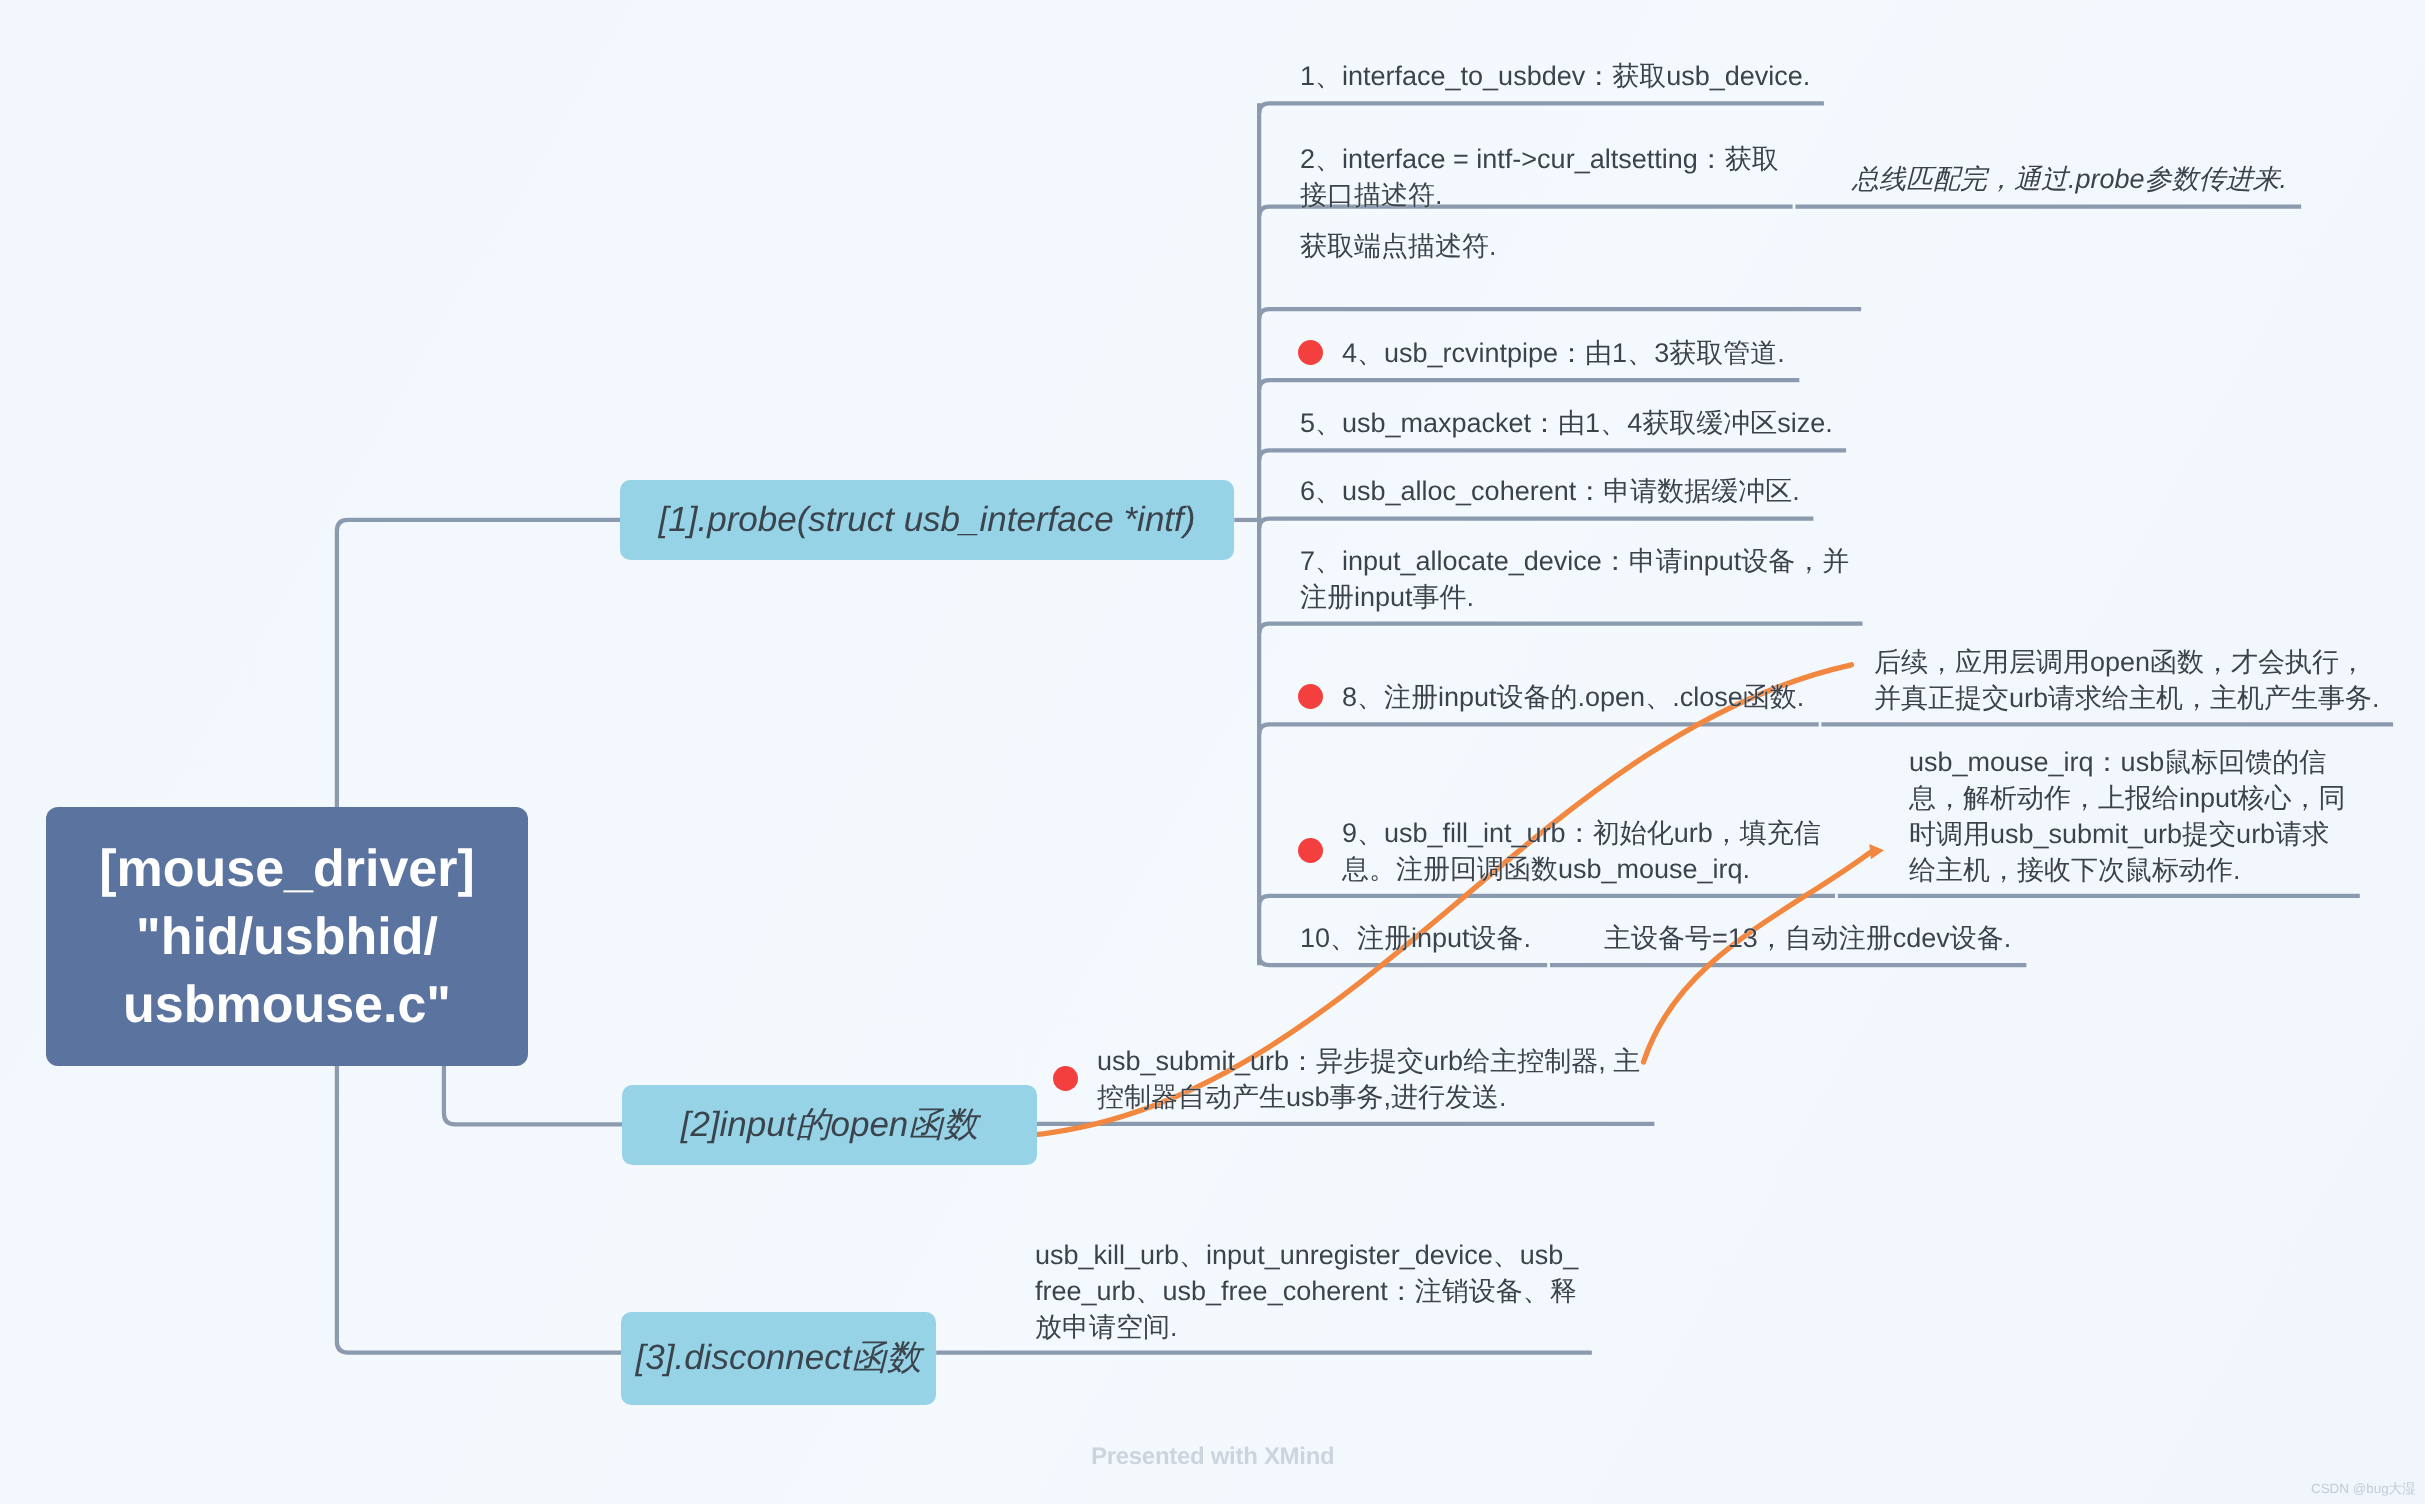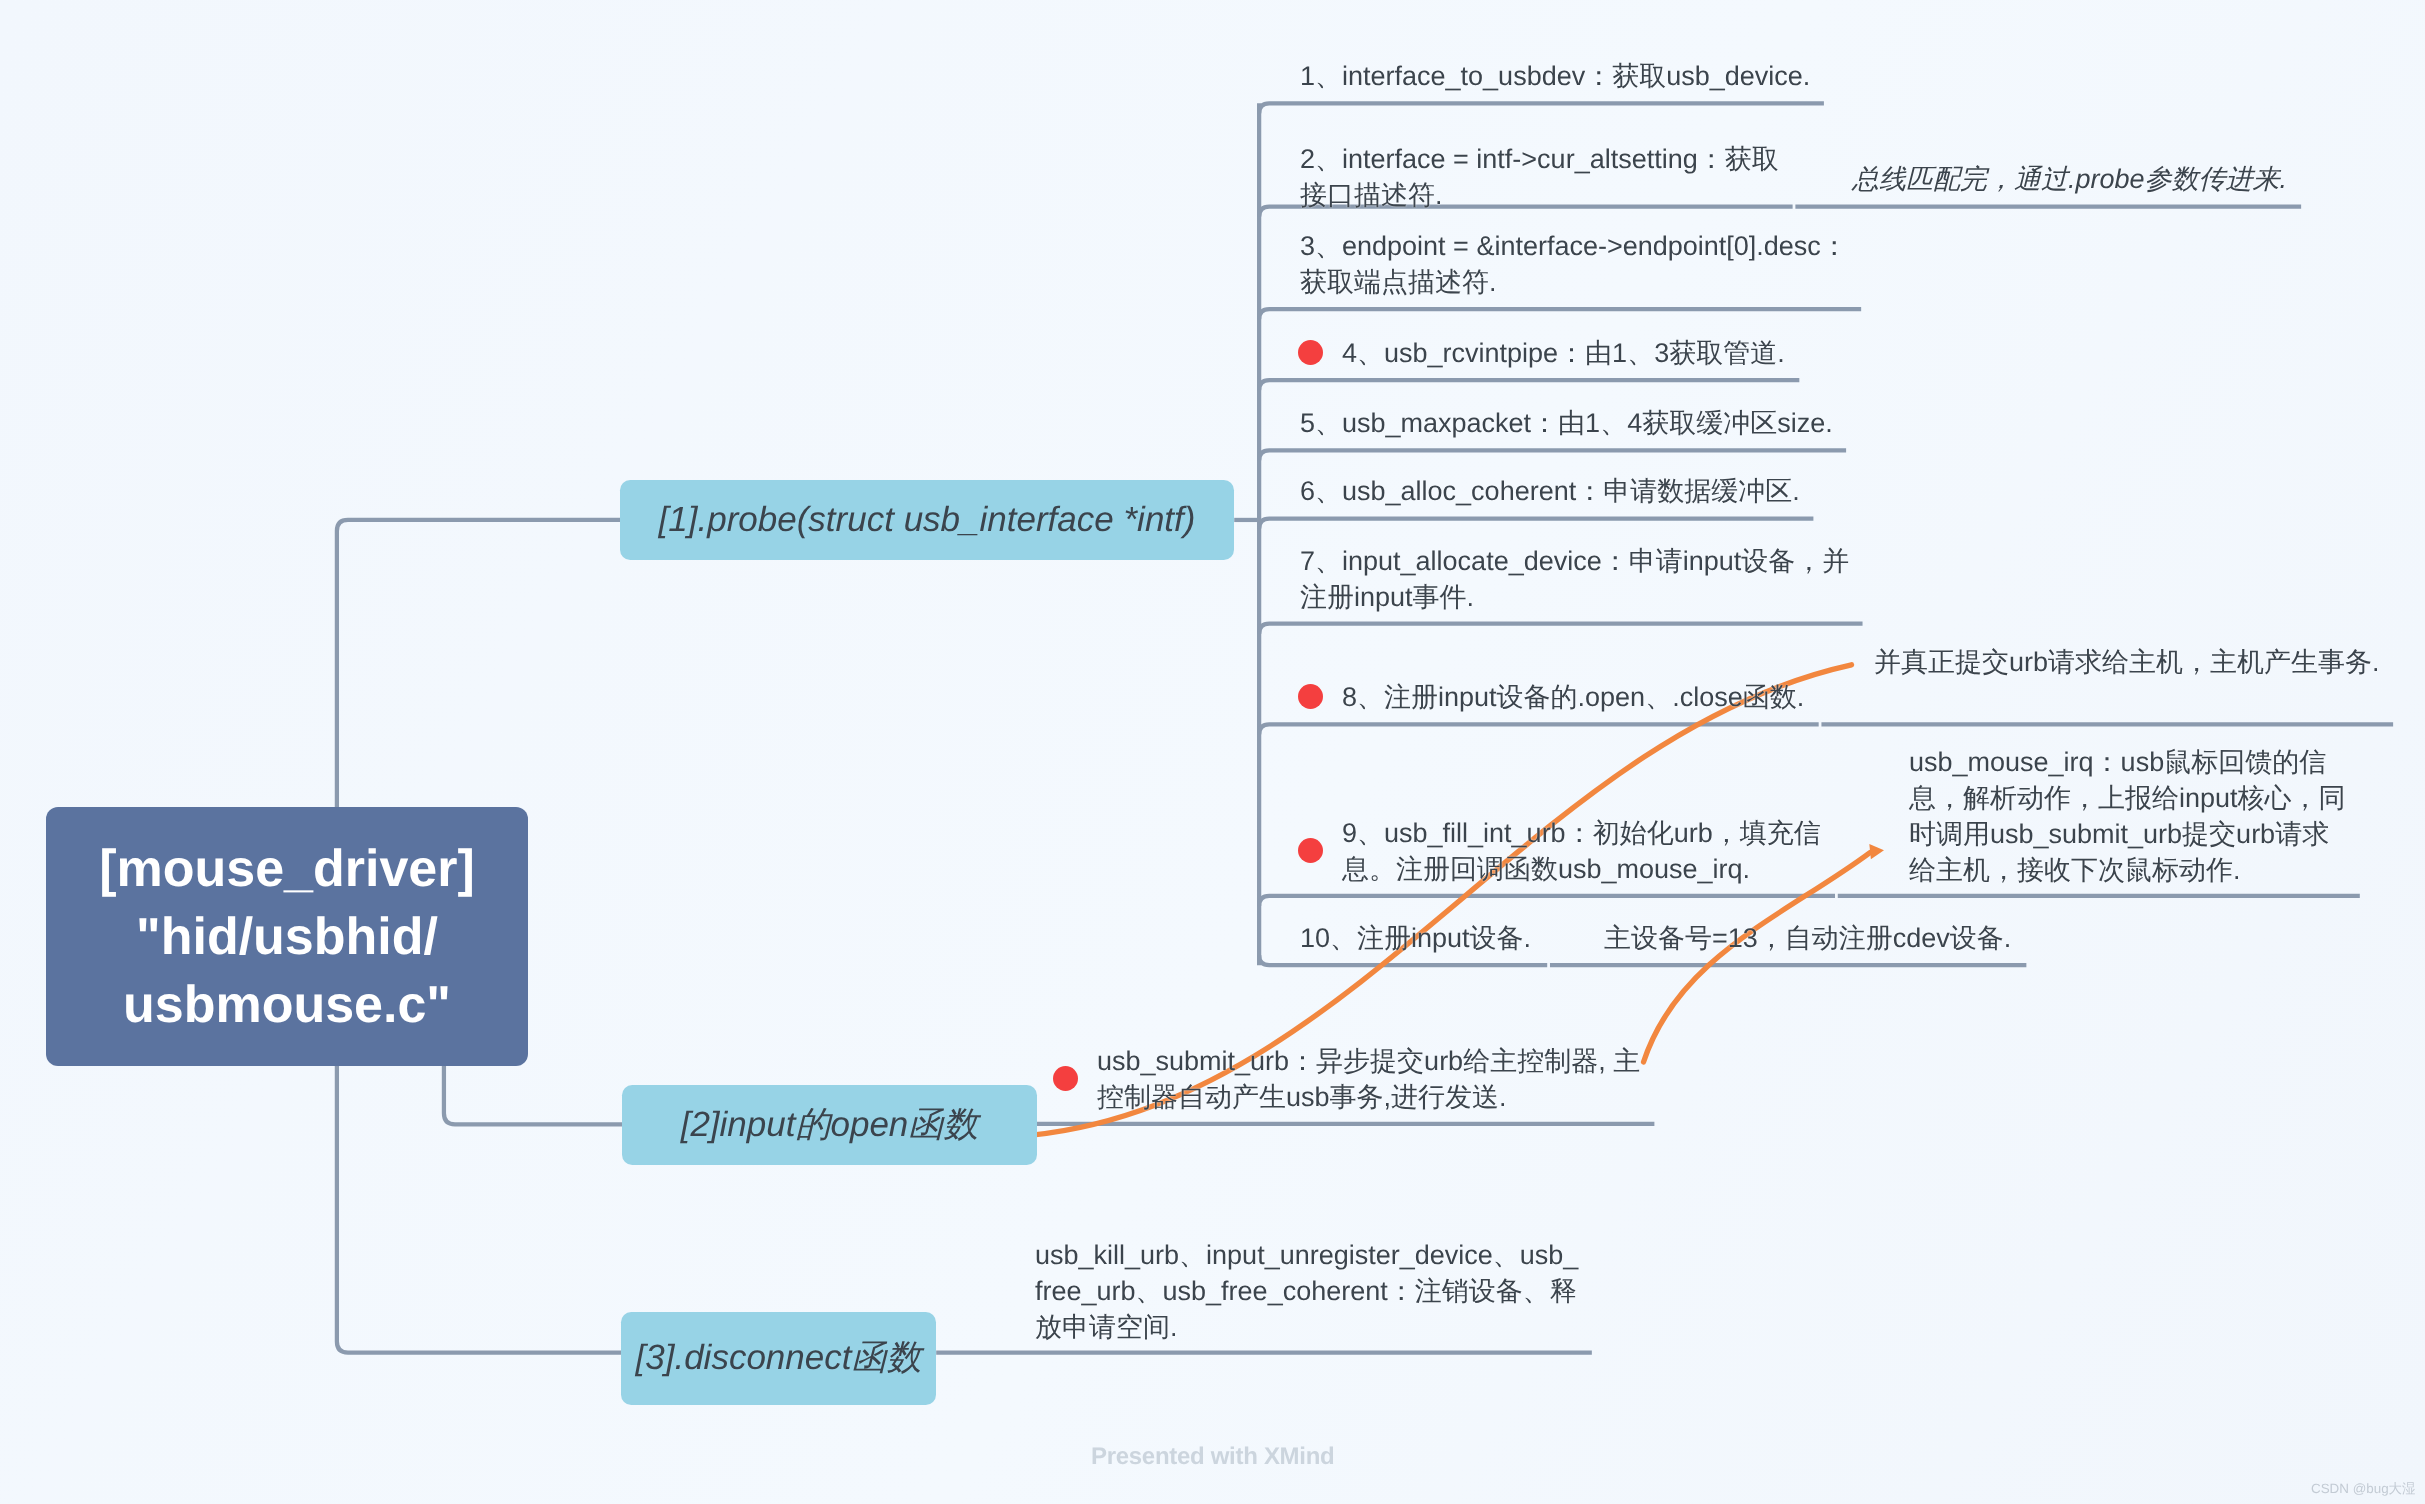--- a/index.html
+++ b/index.html
@@ -77,21 +77,20 @@
         <span class="ln">1、interface_to_usbdev：获取usb_device.</span>
       </div>
       <div class="topic" style="left: 1300px; top: 126px; color: rgb(59, 68, 77); margin-top: 15px;">
         <span class="ln">2、interface = intf-&gt;cur_altsetting：获取</span>
         <span class="ln">接口描述符.</span>
       </div>
       <div class="topic" style="left: 1852px; top: 161px; color: rgb(59, 68, 77); font-style: italic;">
         <span class="ln">总线匹配完，通过.probe参数传进来.</span>
       </div>
       <div class="topic" style="left: 1300px; top: 228px; color: rgb(59, 68, 77);">
-        <span class="ln">3、endpoint = &amp;interface-&gt;endpoint[0].desc：</span>
         <span class="ln">获取端点描述符.</span>
       </div>
       <div class="topic" style="left: 1342px; top: 335px; color: rgb(59, 68, 77);">
         <span class="ln">4、usb_rcvintpipe：由1、3获取管道.</span>
       </div>
       <div class="dot" style="left: 1298px; top: 340px; width: 25px; height: 25px; background: rgb(244, 63, 63);"></div>
       <div class="topic" style="left: 1300px; top: 405px; color: rgb(59, 68, 77);">
         <span class="ln">5、usb_maxpacket：由1、4获取缓冲区size.</span>
       </div>
       <div class="topic" style="left: 1300px; top: 473px; color: rgb(59, 68, 77);">
@@ -99,20 +98,21 @@
       </div>
       <div class="topic" style="left: 1300px; top: 543px; color: rgb(59, 68, 77);">
         <span class="ln">7、input_allocate_device：申请input设备，并</span>
         <span class="ln">注册input事件.</span>
       </div>
       <div class="topic" style="left: 1342px; top: 679px; color: rgb(59, 68, 77);">
         <span class="ln">8、注册input设备的.open、.close函数.</span>
       </div>
       <div class="dot" style="left: 1298px; top: 684px; width: 25px; height: 25px; background: rgb(244, 63, 63);"></div>
       <div class="topic" style="left: 1874px; top: 644px; color: rgb(59, 68, 77);">
+        <span class="ln">后续，应用层调用open函数，才会执行，</span>
         <span class="ln">并真正提交urb请求给主机，主机产生事务.</span>
       </div>
       <div class="topic" style="left: 1342px; top: 815px; color: rgb(59, 68, 77);">
         <span class="ln">9、usb_fill_int_urb：初始化urb，填充信</span>
         <span class="ln">息。注册回调函数usb_mouse_irq.</span>
       </div>
       <div class="dot" style="left: 1298px; top: 838px; width: 25px; height: 25px; background: rgb(244, 63, 63);"></div>
       <div class="topic" style="left: 1909px; top: 744px; color: rgb(59, 68, 77);">
         <span class="ln">usb_mouse_irq：usb鼠标回馈的信</span>
         <span class="ln">息，解析动作，上报给input核心，同</span>

